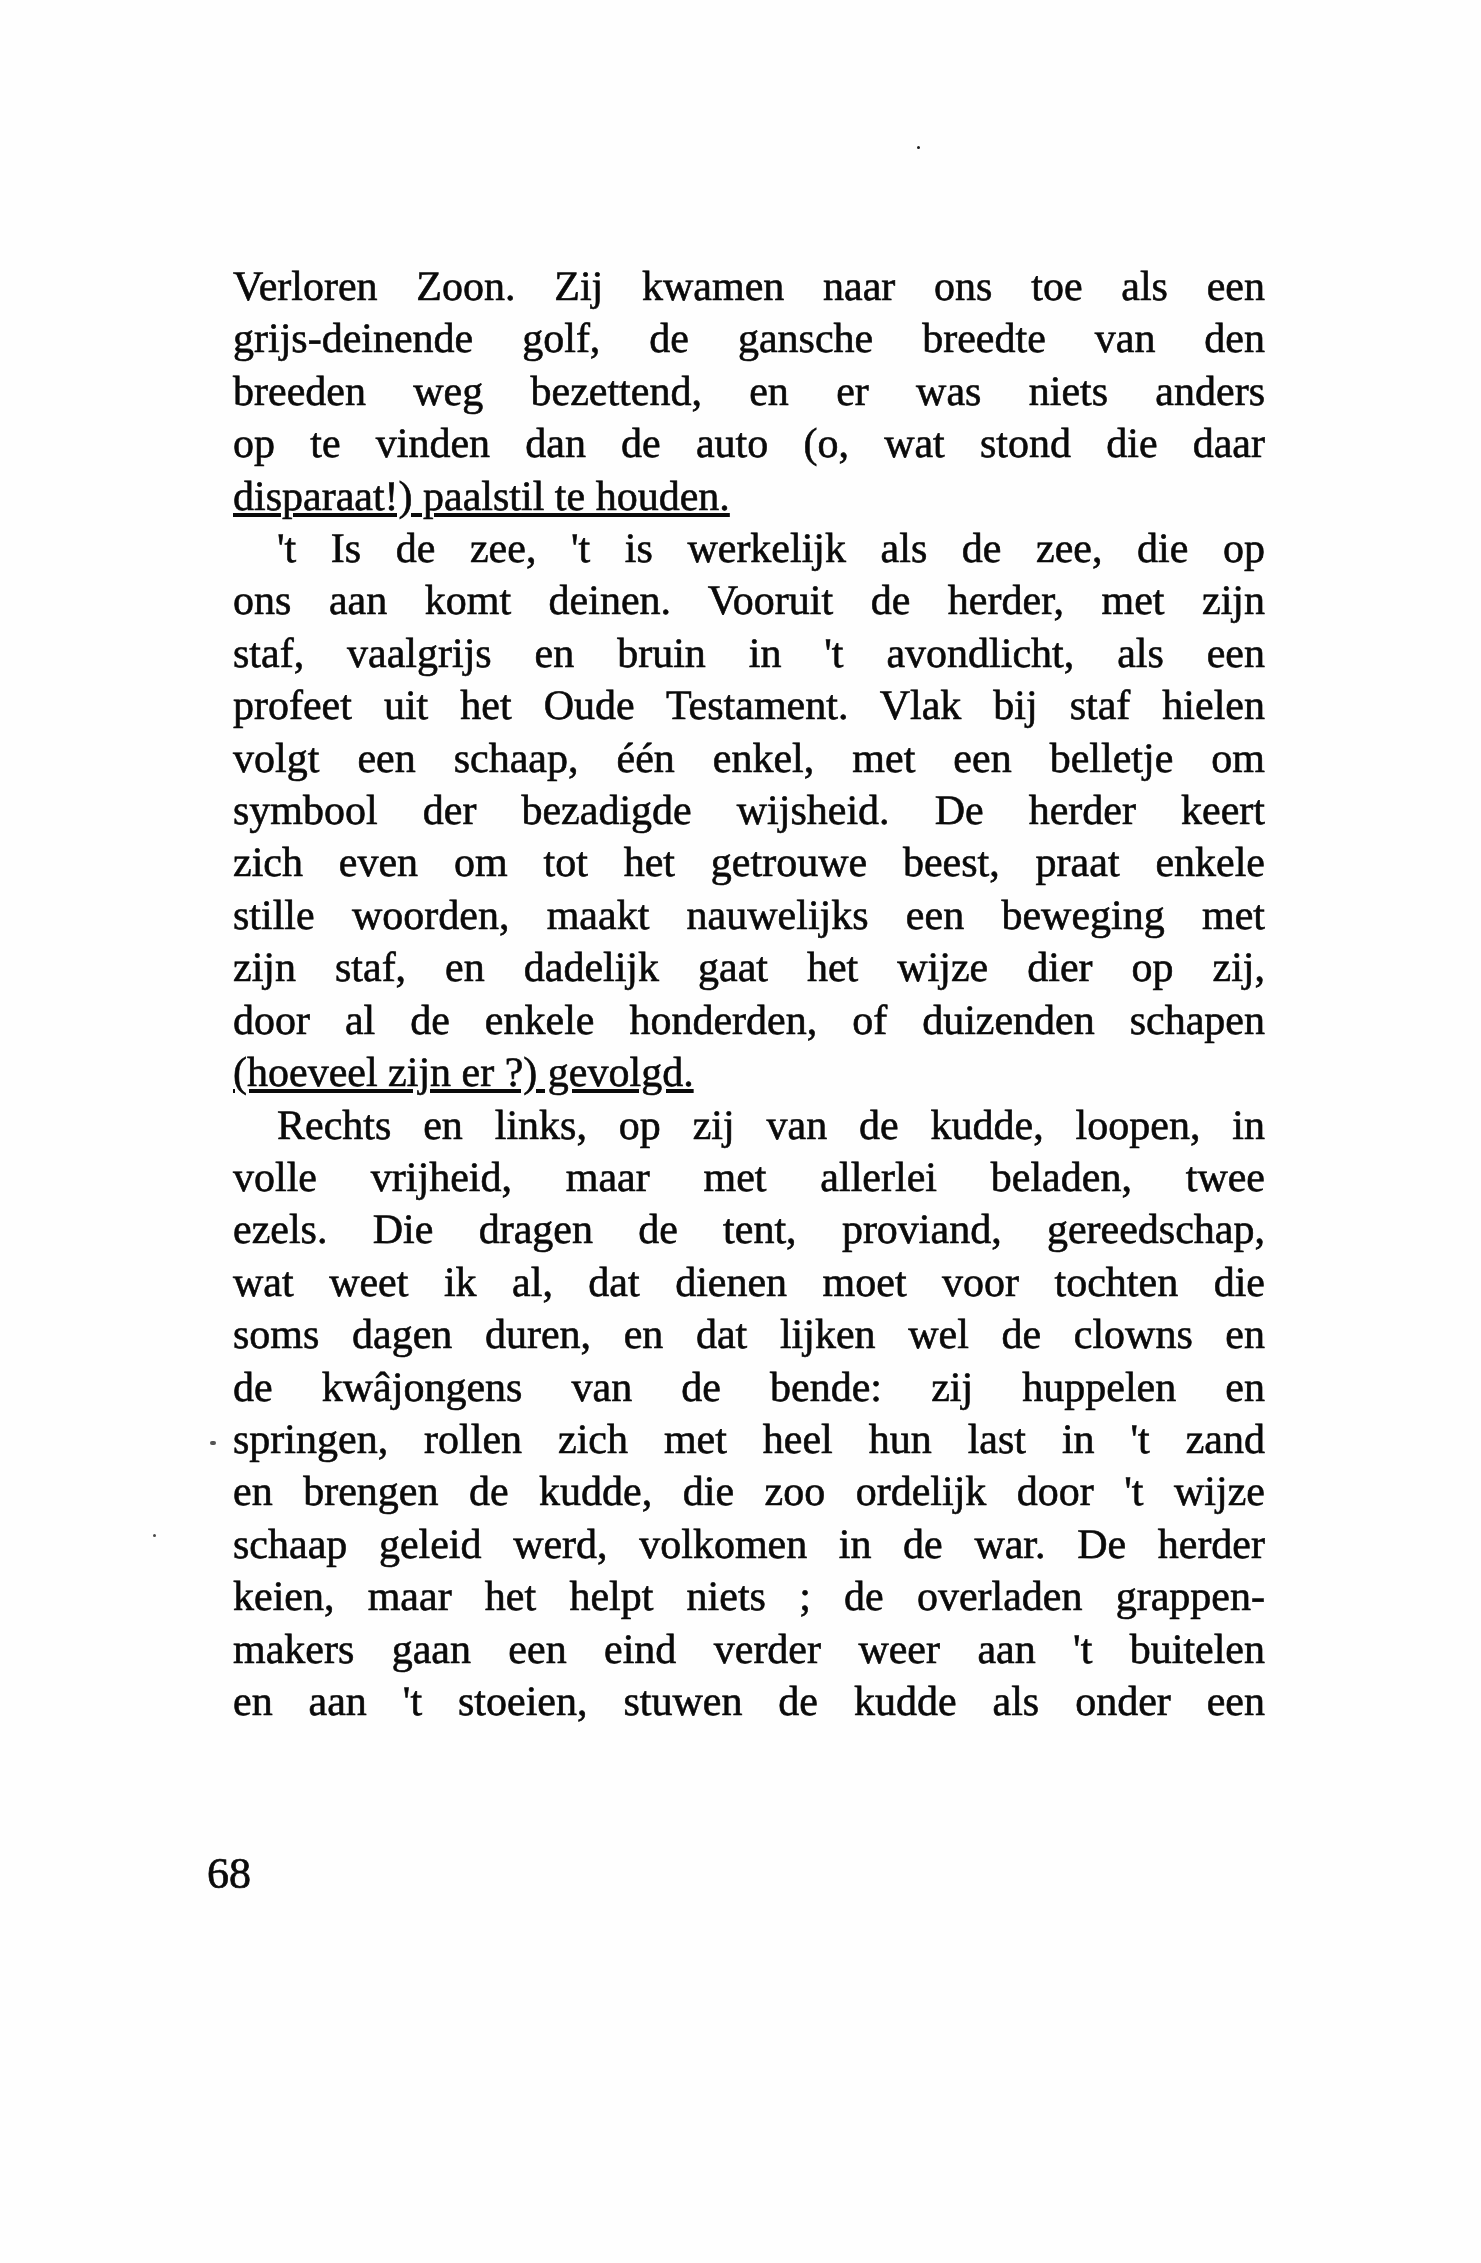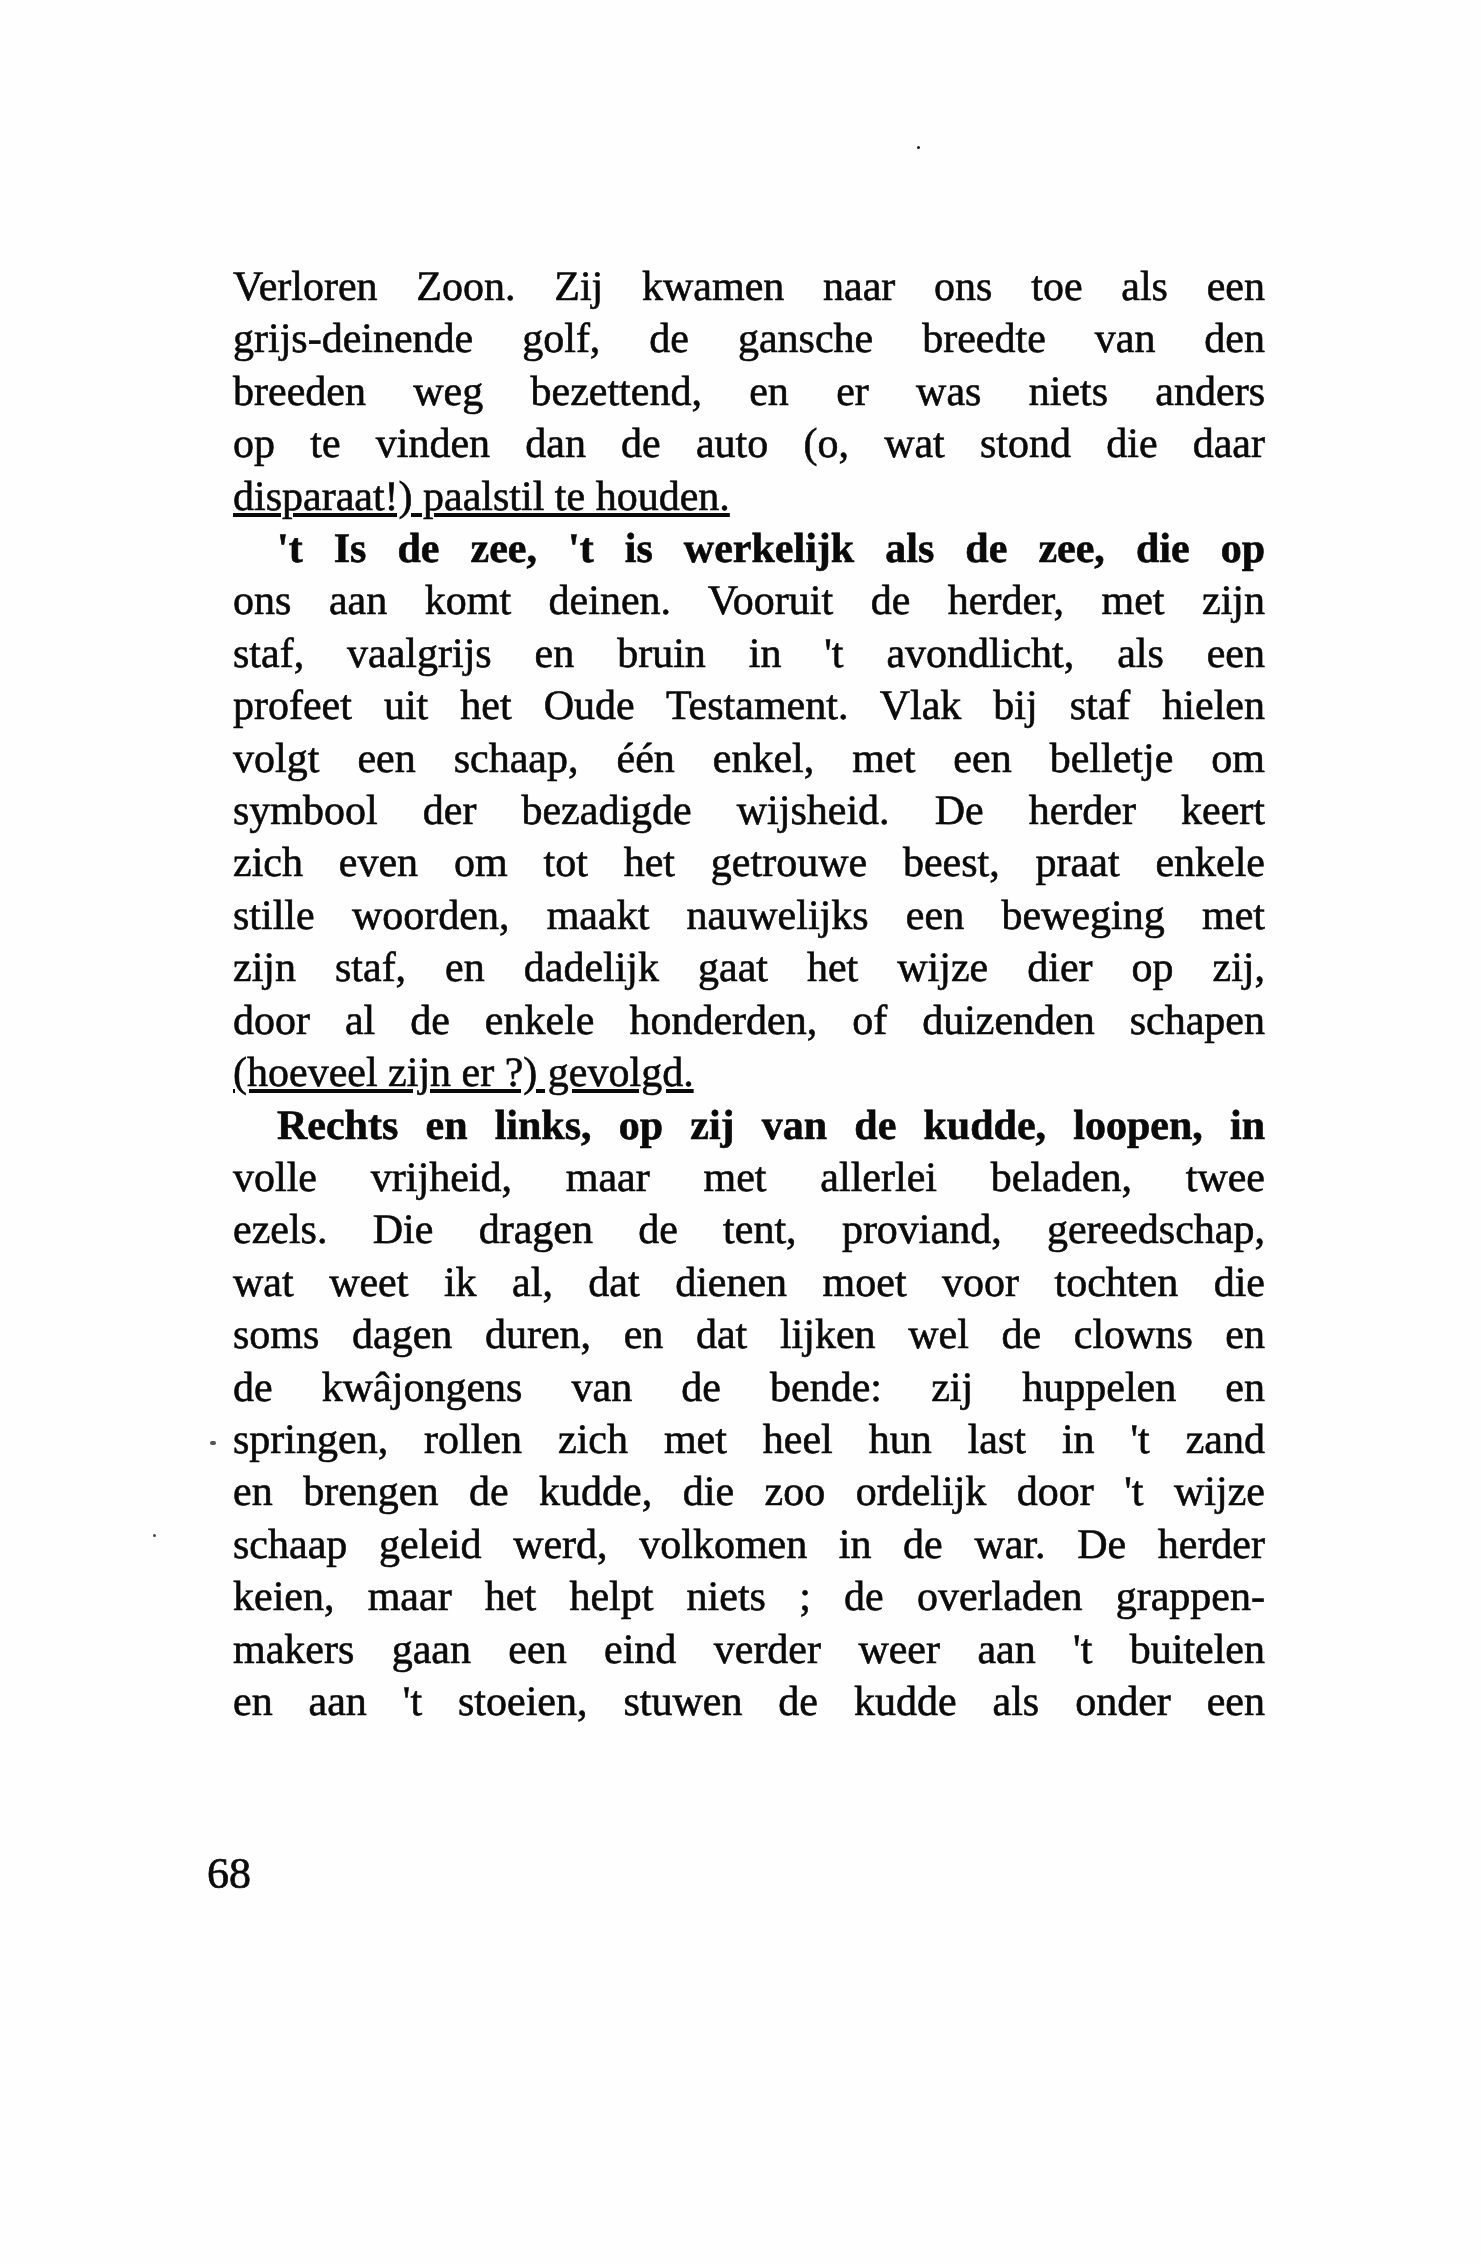--- a/index.html
+++ b/index.html
@@ -35,21 +35,20 @@
     text-align: justify;
     text-align-last: justify;
     text-justify: inter-word;
   }
   .line.end {
     text-align-last: left;
     text-decoration: underline;
   }
   .line.indent {
     text-indent: 44px;
-    font-weight: bold;
   }
   .page-number {
     position: absolute;
     left: 207px;
     top: 1849px;
     font-size: 44px;
     line-height: 1.15;
     -webkit-text-stroke: 0.7px #0a0a0a;
   }
   .speck {

